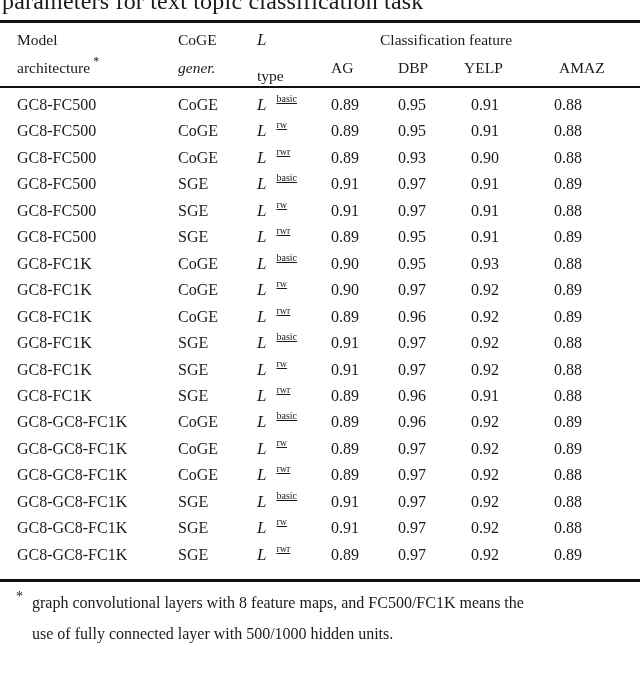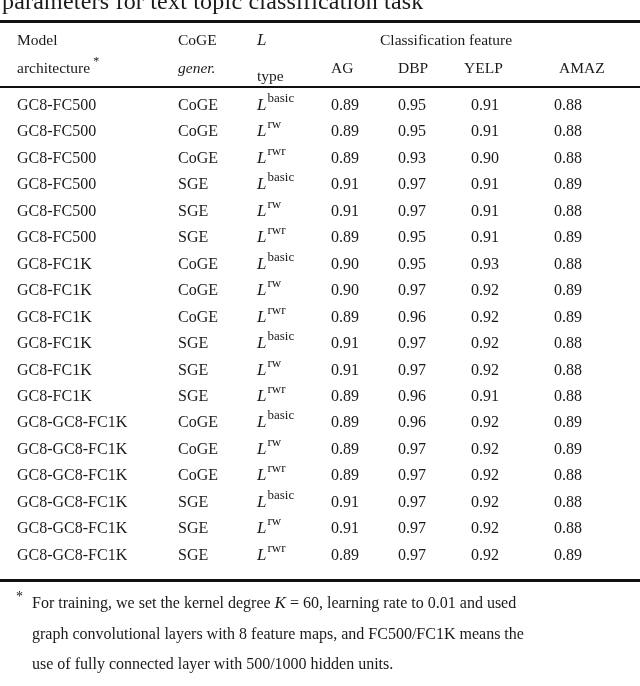--- a/index.html
+++ b/index.html
@@ -13,21 +13,21 @@
   .cell { position: absolute; font-size: 16px; white-space: nowrap; line-height: 20px; }
   .hdr { font-size: 15.5px; }
   .c-model { left: 17px; }
   .c-graph { left: 178px; }
   .c-ltype { left: 257px; }
   .c-ag { left: 331px; }
   .c-dbp { left: 398px; }
   .c-yelp { left: 471px; }
   .c-amaz { left: 554px; }
   .lsym { font-style: italic; font-size: 17px; }
-  .lsup { font-size: 13px; position: relative; top: -8px; margin-left: 1px; }
+  .lsup { font-size: 10px; position: relative; top: -8px; margin-left: 10px; text-decoration: underline; }
   .ast { font-size: 12px; position: relative; top: -8px; margin-left: 3px; }
   .footnote { position: absolute; left: 18px; top: 588px; width: 600px; font-size: 16px; line-height: 30.5px; }
   .footnote .fnmark { position: absolute; left: -2px; top: -6px; font-size: 14px; }
   .footnote .line { display: block; padding-left: 14px; white-space: nowrap; }
   .footnote .kvar { font-style: italic; font-size: 17px; }
 </style>
 </head>
 <body>
 
 <div class="caption">parameters for text topic classification task</div>
@@ -175,16 +175,15 @@
     <div class="cell c-ag" style="top: 545px;">0.89</div>
     <div class="cell c-dbp" style="top: 545px;">0.97</div>
     <div class="cell c-yelp" style="top: 545px;">0.92</div>
     <div class="cell c-amaz" style="top: 545px;">0.89</div>
   </div>
 
 <div class="rule bot"></div>
 
 <div class="footnote">
   <span class="fnmark">*</span>
-  <span class="line"><span>For training, we set the kernel degree </span><span class="kvar">K</span><span> = 60, learning rate to 0.01 and used</span></span>
   <span class="line">graph convolutional layers with 8 feature maps, and FC500/FC1K means the</span>
   <span class="line">use of fully connected layer with 500/1000 hidden units.</span>
 </div>
 
 </body></html>

